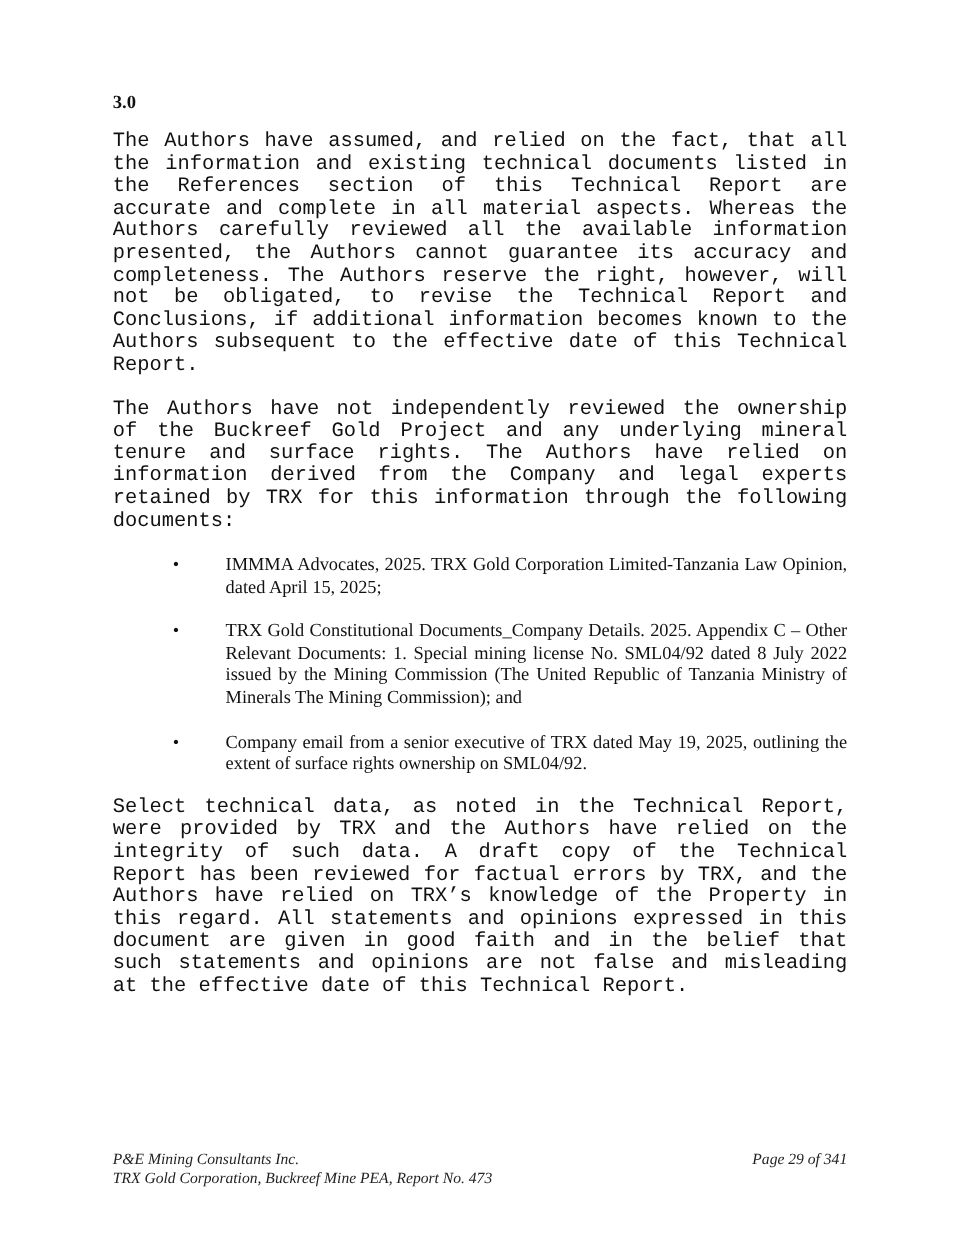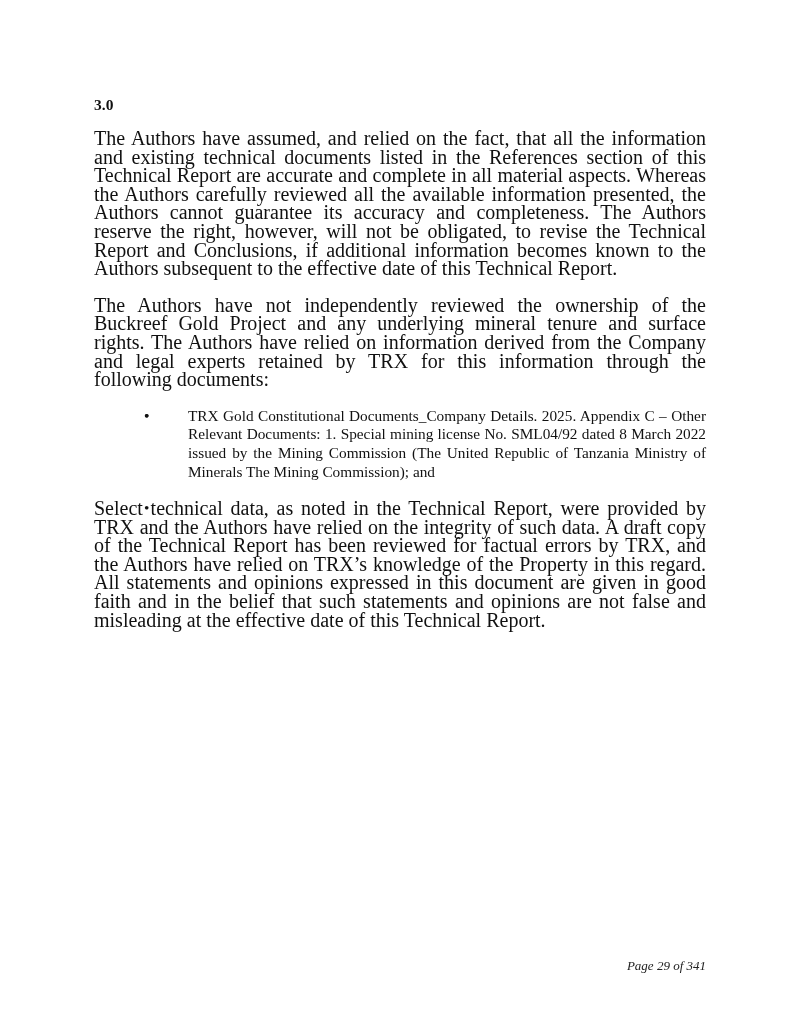--- a/index.html
+++ b/index.html
@@ -13,38 +13,38 @@
       position: relative;
       overflow: hidden;
       font-family: "Liberation Serif", serif;
       color: #111111;
     }
     .page {
       position: absolute;
       left: 94px;
       top: 76px;
       width: 612px;
-      margin-top: 19px;
     }
     .heading {
       font-weight: bold;
       font-size: 15.5px;
       line-height: 20px;
       margin: 0 0 14px 0;
       display: flex;
     }
     .heading .num {
       width: 49px;
       display: inline-block;
     }
     p.para {
       margin: 0 0 18px 0;
-      font-size: 20px;
+      font-size: 17px;
       line-height: 18.6px;
       text-align: justify;
+      font-family: Liberation Mono, monospace;
     }
     ul.bullets {
       list-style: none;
       margin: 0 0 18px 0;
       padding: 0;
     }
     ul.bullets li {
       position: relative;
       padding-left: 94px;
       margin: 0 0 18px 0;
@@ -78,32 +78,36 @@
   <div class="heading">
     <span class="num">3.0</span>
   </div>
 
   <p class="para">The Authors have assumed, and relied on the fact, that all the information and existing technical documents listed in the References section of this Technical Report are accurate and complete in all material aspects. Whereas the Authors carefully reviewed all the available information presented, the Authors cannot guarantee its accuracy and completeness. The Authors reserve the right, however, will not be obligated, to revise the Technical Report and Conclusions, if additional information becomes known to the Authors subsequent to the effective date of this Technical Report.</p>
   <p class="para">The Authors have not independently reviewed the ownership of the Buckreef Gold Project and any underlying mineral tenure and surface rights. The Authors have relied on information derived from the Company and legal experts retained by TRX for this information through the following documents:</p>
 
   <ul class="bullets">
     <li>
       <span class="bullet">•</span>
+      <span>IMMMA Advocates, 2025. TRX Gold Corporation Limited-Tanzania Law Opinion, dated April 15, 2025;</span>
     </li>
     <li>
       <span class="bullet">•</span>
-      <span>TRX Gold Constitutional Documents_Company Details. 2025. Appendix C – Other Relevant Documents: 1. Special mining license No. SML04/92 dated 8 March 2022 issued by the Mining Commission (The United Republic of Tanzania Ministry of Minerals The Mining Commission); and</span>
+      <span>TRX Gold Constitutional Documents_Company Details. 2025. Appendix C – Other Relevant Documents: 1. Special mining license No. SML04/92 dated 8 July 2022 issued by the Mining Commission (The United Republic of Tanzania Ministry of Minerals The Mining Commission); and</span>
     </li>
     <li>
       <span class="bullet">•</span>
+      <span>Company email from a senior executive of TRX dated May 19, 2025, outlining the extent of surface rights ownership on SML04/92.</span>
     </li>
   </ul>
 
   <p class="para">Select technical data, as noted in the Technical Report, were provided by TRX and the Authors have relied on the integrity of such data.  A draft copy of the Technical Report has been reviewed for factual errors by TRX, and the Authors have relied on TRX’s knowledge of the Property in this regard. All statements and opinions expressed in this document are given in good faith and in the belief that such statements and opinions are not false and misleading at the effective date of this Technical Report.</p>
 </div>
 
 <div class="footer">
   <div class="left">
+    <div>P&amp;E Mining Consultants Inc.</div>
+    <div>TRX Gold Corporation, Buckreef Mine PEA, Report No. 473</div>
   </div>
   <div class="right">
     <div>Page 29 of 341</div>
   </div>
 </div>
 
 </body></html>

